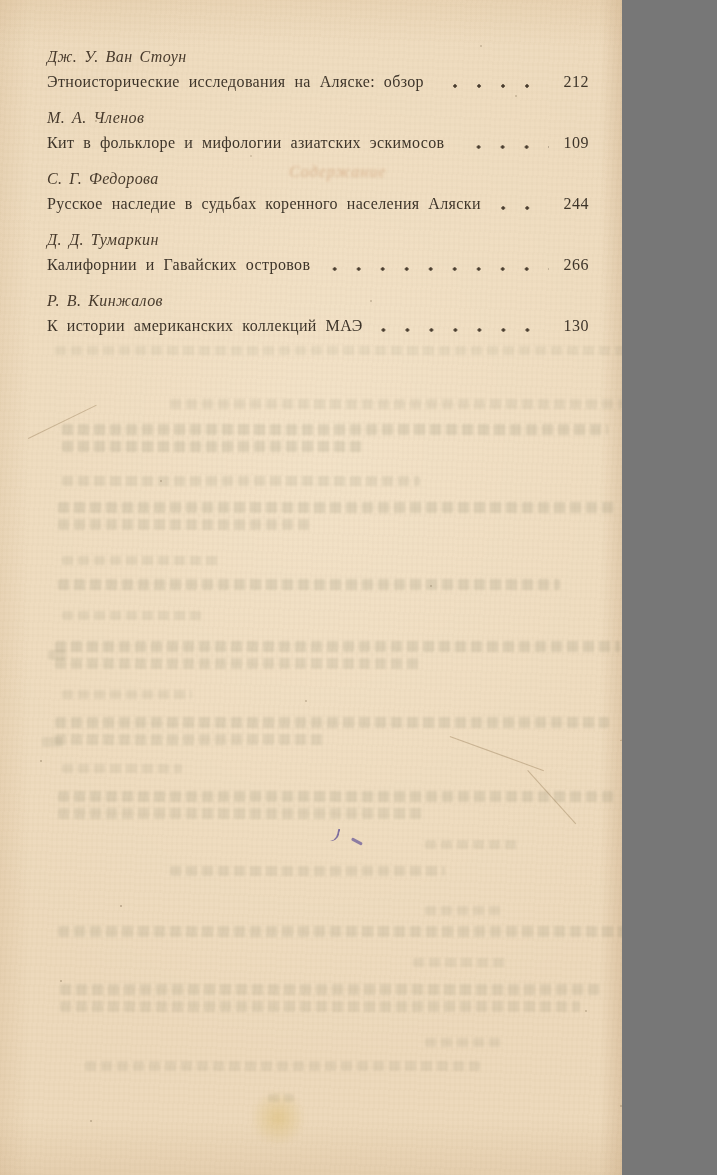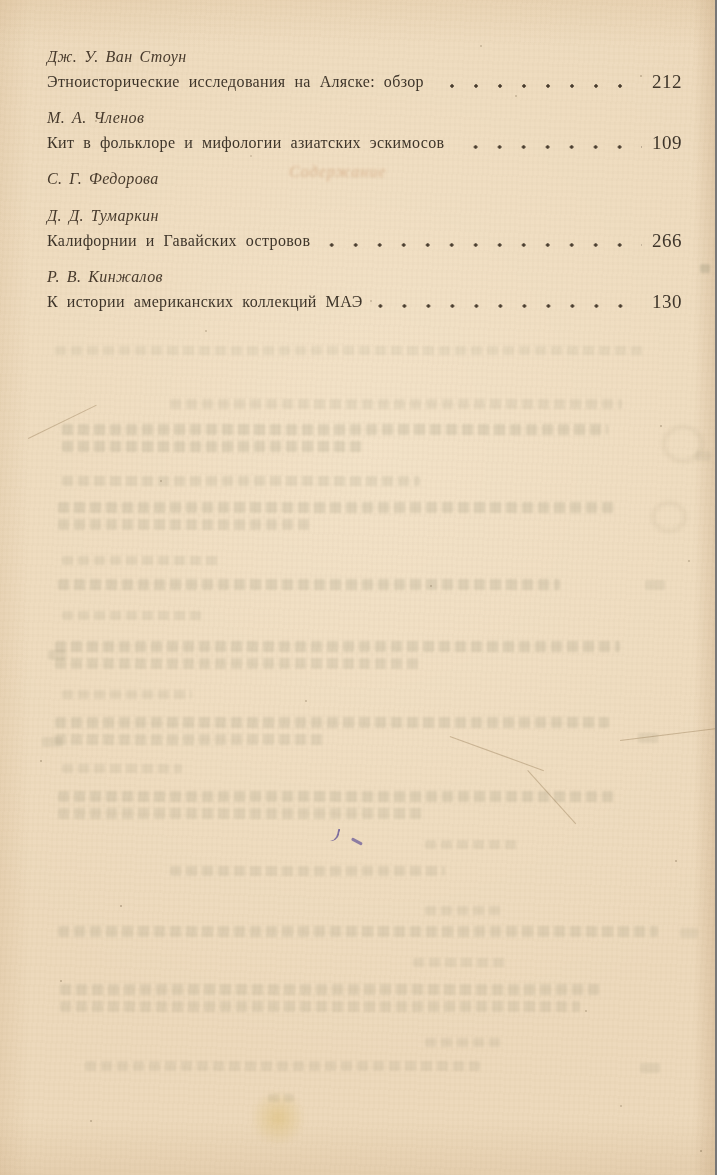--- a/index.html
+++ b/index.html
@@ -1,17 +1,17 @@
 <!DOCTYPE html>
 <html style="--paper: #ecd8ba; --ink: #3e352a; --pen: #6b5c99;"><head>
 <meta charset="utf-8">
 <style>
   html,body{margin:0;padding:0;background:#777;}
   .page{
-    position:relative;width:715px;height:1175px;overflow:hidden;
+    position:relative;width:622px;height:1175px;overflow:hidden;
     background:var(--paper,#ecd8ba);
     font-family:"Liberation Serif","DejaVu Serif",serif;
     color:var(--ink,#3e352a);
   }
   
   .shade{position:absolute;inset:0;pointer-events:none;background:
     radial-gradient(120% 85% at 52% 38%, rgba(255,247,228,0.30), rgba(255,247,228,0) 62%),
     linear-gradient(180deg, rgba(210,178,134,0.22) 0, rgba(210,178,134,0) 46px),
     linear-gradient(0deg, rgba(188,152,106,0.16) 0, rgba(188,152,106,0) 56px),
     linear-gradient(270deg, rgba(166,127,82,0.22) 0, rgba(166,127,82,0) 22px),
@@ -26,21 +26,21 @@
   .entry.tight{margin-top:-8px;}
   .author{font-style:italic;font-size:16px;line-height:18px;margin-bottom:7px;
     color:#473a2c;letter-spacing:.4px;word-spacing:2.5px;}
   .t-row{display:flex;align-items:stretch;font-size:16px;line-height:17px;
     letter-spacing:.35px;word-spacing:4.5px;color:#3e352a;}
   .t-text{white-space:nowrap;}
   .t-row.full .t-text{flex:1 1 auto;white-space:normal;text-align:justify;text-align-last:justify;}
   .leader{flex:1 1 auto;align-self:flex-end;height:4px;margin:0 10px 2px 14px;
     background-image:radial-gradient(circle at 2px 2px, #483c2e 1.4px, rgba(0,0,0,0) 2.1px);
     background-size:24px 4px;background-repeat:repeat-x;background-position:right bottom;}
-  .pg{min-width:30px;text-align:right;font-size:19px;letter-spacing:.5px;}
+  .pg{min-width:30px;text-align:right;font-size:16px;letter-spacing:.5px;}
 
   
   .ghost-heading{position:absolute;left:289px;top:163px;width:95px;
     font-size:16px;font-style:italic;letter-spacing:1px;color:#c0885c;
     filter:blur(1.7px);opacity:.48;transform:scaleY(1.08);pointer-events:none;}
   .ghost-line{position:absolute;border-radius:2px;filter:blur(1.1px);pointer-events:none;
     background:repeating-linear-gradient(90deg, rgba(116,116,92,0.85) 0 11px, rgba(116,116,92,0) 11px 16px);}
   .ghost-num{position:absolute;border-radius:2px;filter:blur(1px);pointer-events:none;
     background:rgba(116,116,92,0.85);}
   .ghost-oval{position:absolute;border-radius:50%;filter:blur(2px);pointer-events:none;
@@ -130,20 +130,25 @@
       <div class="entry">
         <div class="author">М. А. Членов</div>
         <div class="t-row">
           <span class="t-text">Кит в фольклоре и мифологии азиатских эскимосов</span>
           <div class="leader"></div>
           <span class="pg">109</span>
         </div>
       </div>
       <div class="entry">
         <div class="author">С. Г. Федорова</div>
+        <div class="t-row">
+          <span class="t-text">Русское наследие в судьбах коренного населения Аляски</span>
+          <div class="leader"></div>
+          <span class="pg">244</span>
+        </div>
       </div>
       <div class="entry">
         <div class="author">Д. Д. Тумаркин</div>
         <div class="t-row">
           <span class="t-text">Калифорнии и Гавайских островов</span>
           <div class="leader"></div>
           <span class="pg">266</span>
         </div>
       </div>
       <div class="entry">

